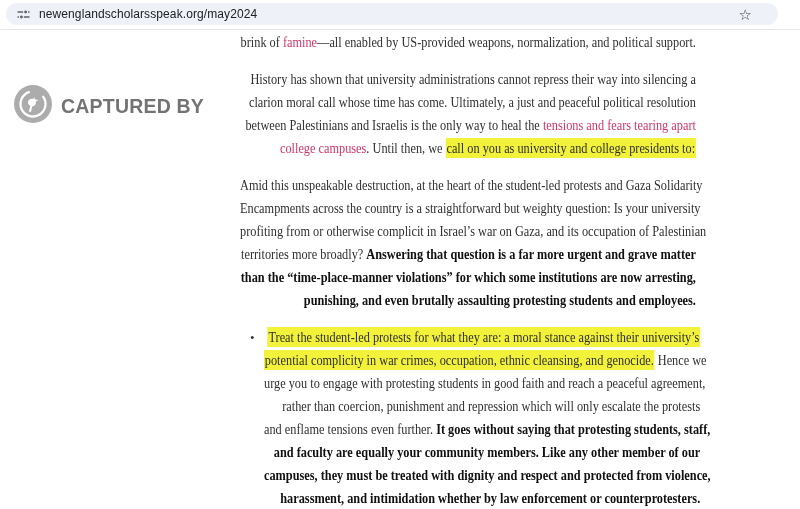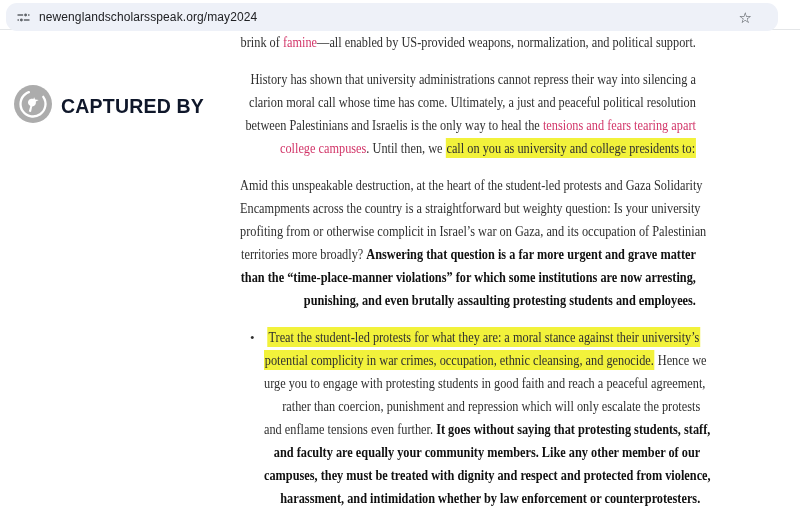--- a/index.html
+++ b/index.html
@@ -2,27 +2,27 @@
 <html><head>
 <meta charset="utf-8">
 <style>
   html,body{margin:0;padding:0;}
   body{
     width:800px;height:509px;overflow:hidden;background:#ffffff;
     font-family:"Liberation Sans",sans-serif;position:relative;
   }
   
   .chrome-bar{position:absolute;top:0;left:0;width:800px;height:29px;background:#ffffff;border-bottom:1px solid #e4e6e8;z-index:5;}
-  .omnibox{position:absolute;left:6px;top:3px;width:772px;height:28px;background:#eef1f8;border-radius:11px;display:flex;align-items:center;}
+  .omnibox{position:absolute;left:6px;top:3px;width:772px;height:22px;background:#eef1f8;border-radius:11px;display:flex;align-items:center;}
   .site-info{margin-left:11px;display:flex;align-items:center;}
   .url-text{margin-left:9px;font-size:12px;color:#202124;letter-spacing:.1px;}
   .star{margin-left:auto;margin-right:26px;font-size:15px;color:#41464b;line-height:1;cursor:pointer;}
   
   .watermark{position:absolute;left:14px;top:85px;display:flex;align-items:center;gap:9px;}
-  .wm-text{font-weight:bold;font-size:19.5px;line-height:22px;color:#0f172a;letter-spacing:.2px;white-space:nowrap;text-align:right;}
+  .wm-text{font-weight:bold;font-size:19.5px;line-height:22px;color:#737373;letter-spacing:.2px;white-space:nowrap;text-align:right;}
   
   .article{position:absolute;left:240px;top:31px;width:556px;font-family:"Liberation Serif",serif;font-size:15px;color:#2f2f2f;}
   .block{margin:0 0 14px 0;text-align:right;}
   .line{line-height:23px;height:23px;white-space:nowrap;transform:scaleX(0.82);transform-origin:0 50%;}
   .b{font-weight:bold;color:#101010;}
   .lnk{color:#d23669;cursor:pointer;}
   .hl{background:#f2f23b;padding:2px 1px;}
   .li{position:relative;padding-left:24px;}
   .li .marker{position:absolute;left:10px;top:0;line-height:23px;font-size:13px;color:#2f2f2f;}
 </style>

